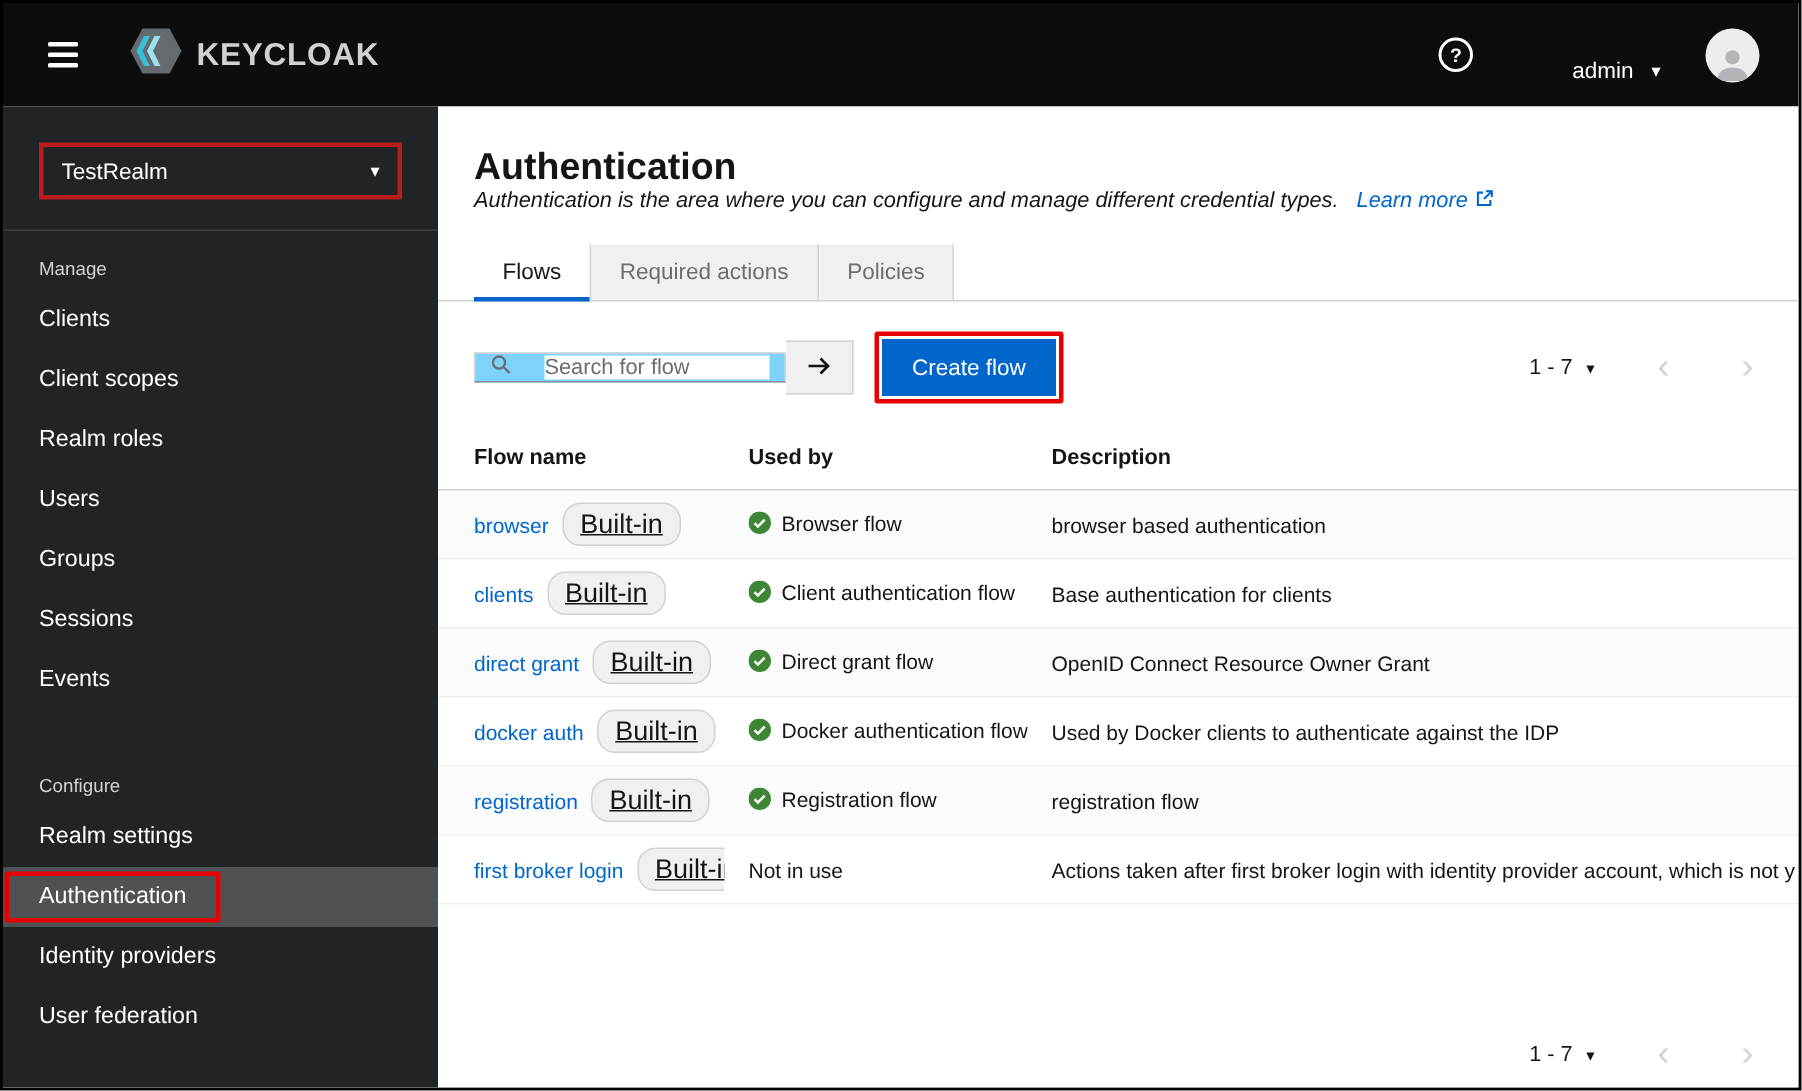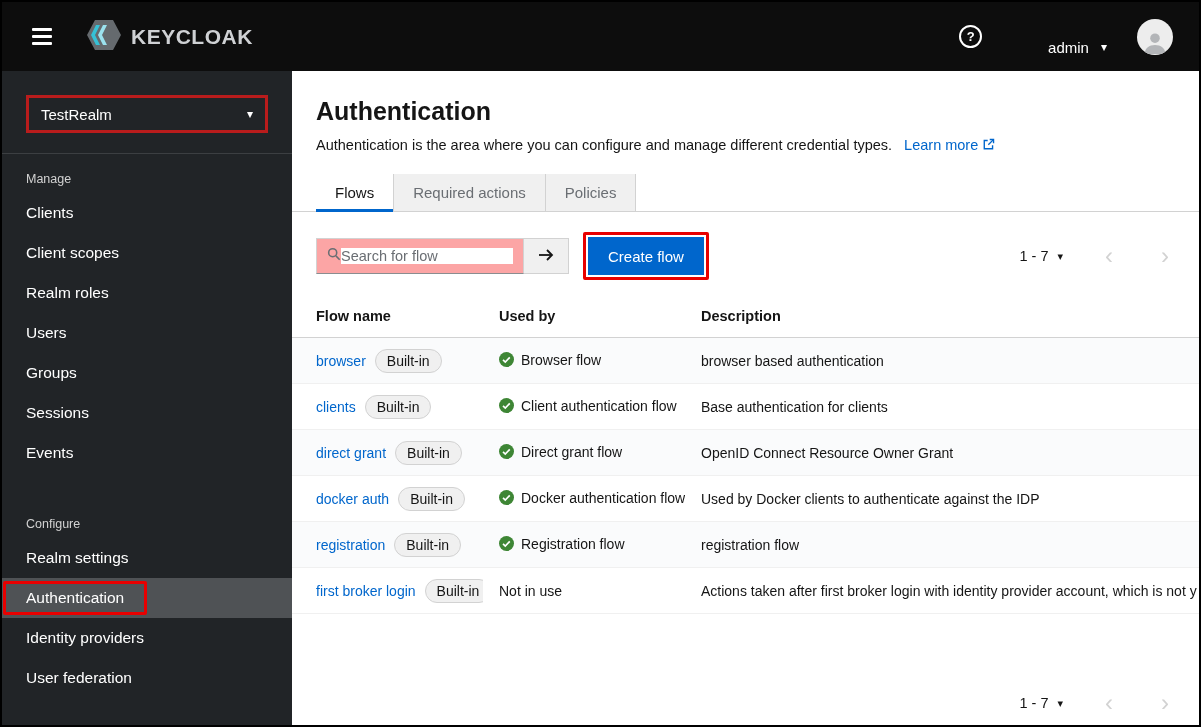--- a/index.html
+++ b/index.html
@@ -40,37 +40,37 @@
   .nav-section.configure { margin-top:26px; }
   .nav-item { padding:11px 24px; font-size:15.5px; color:#fff; cursor:pointer; position:relative; }
   .nav-item.selected { background:#4f5255; }
   .anno-sidebar { position:absolute; left:1px; top:3px; width:144px; height:34px;
                   border:3px solid #e80000; border-radius:2px; pointer-events:none; }
 
   
   .content { flex:1; min-width:0; background:#fff; display:flex; flex-direction:column; overflow:hidden; }
   .page-header { padding:26px 24px 20px; }
   .page-title { font-size:25px; font-weight:700; color:#151515; }
-  .page-desc { margin-top:11px; font-size:14.5px; color:#151515; }
+  .page-desc { font-size:14.5px; color:#151515;font-style:italic; }
   .learn-more { color:#0066cc; text-decoration:none; margin-left:8px; cursor:pointer; }
   .ext-icon { vertical-align:-1px; margin-left:4px; }
 
   
   .tabs { display:flex; padding-left:24px; border-bottom:1px solid #d2d2d2; }
   .tab { font-size:15px; padding:10px 19px; background:#f0f0f0; color:#6a6e73; border:none;
          border-left:1px solid #d2d2d2; cursor:pointer; }
   .tab:last-child { border-right:1px solid #d2d2d2; }
   .tab.active { background:#fff; color:#151515; border-left:none; position:relative; }
   .tab.active::after { content:""; position:absolute; left:0; right:0; bottom:-1px; height:3px;
                        background:#0066cc; }
 
   
   .toolbar { display:flex; align-items:center; padding:20px 24px 15px; }
-  .search { display:flex; align-items:center; gap:0; width:208px; height:36px;
-            border:1px solid #d2d2d2; border-bottom-color:#8a8d90; background:#fca5a5; padding:0 10px; }
+  .search { display:flex; align-items:center; gap:22px; width:208px; height:20px;
+            border:1px solid #d2d2d2; border-bottom-color:#8a8d90; background:#7dd3fc; padding:0 10px; }
   .search input { border:none; outline:none; width:100%; font-size:14.5px; color:#151515;
                   font-family:inherit; }
   .search input::placeholder { color:#6a6e73; }
   .search-go { width:45px; height:36px; border:1px solid #d2d2d2; border-left:none; background:#f0f0f0;
                display:flex; align-items:center; justify-content:center; cursor:pointer; }
   .anno-create { display:inline-flex; border:3px solid #e80000; border-radius:2px; padding:2px;
                  margin-left:14px; }
   .create-flow { height:38px; padding:0 20px; background:#0066cc; color:#fff; border:none;
                  font-size:15px; cursor:pointer; font-family:inherit; }
 
@@ -88,21 +88,21 @@
   .flows-table { width:100%; border-collapse:collapse; table-layout:fixed; }
   .flows-table th { text-align:left; font-size:14.5px; font-weight:700; color:#151515;
                     padding:13px 16px; border-bottom:1px solid #d2d2d2; }
   .flows-table th:first-child, .flows-table td:first-child { padding-left:24px; }
   .col-1 { width:191px; } .col-2 { width:202px; } .col-3 { width:auto; }
   .flows-table td { height:46px; font-size:14px; color:#151515; padding:0 16px;
                     border-bottom:1px solid #f0f0f0; white-space:nowrap; overflow:hidden; }
   .flows-table tbody tr:nth-child(odd) { background:#fafbfc; }
   .flow-link { color:#0066cc; text-decoration:none; font-size:14px; cursor:pointer; }
   .badge { display:inline-block; margin-left:9px; padding:3px 11px; background:#f0f0f0;
-           border:1px solid #d2d2d2; border-radius:12px; font-size:14px; color:#151515; }
+           border:1px solid #d2d2d2; border-radius:12px; font-size:18px; color:#151515;text-decoration:underline; }
   .check-icon { vertical-align:-2px; margin-right:7px; }
 
   
   .table-footer { margin-top:auto; display:flex; justify-content:flex-end; padding:14px 24px 10px; }
 </style>
 </head>
 <body>
 
 <div class="screen">
 

